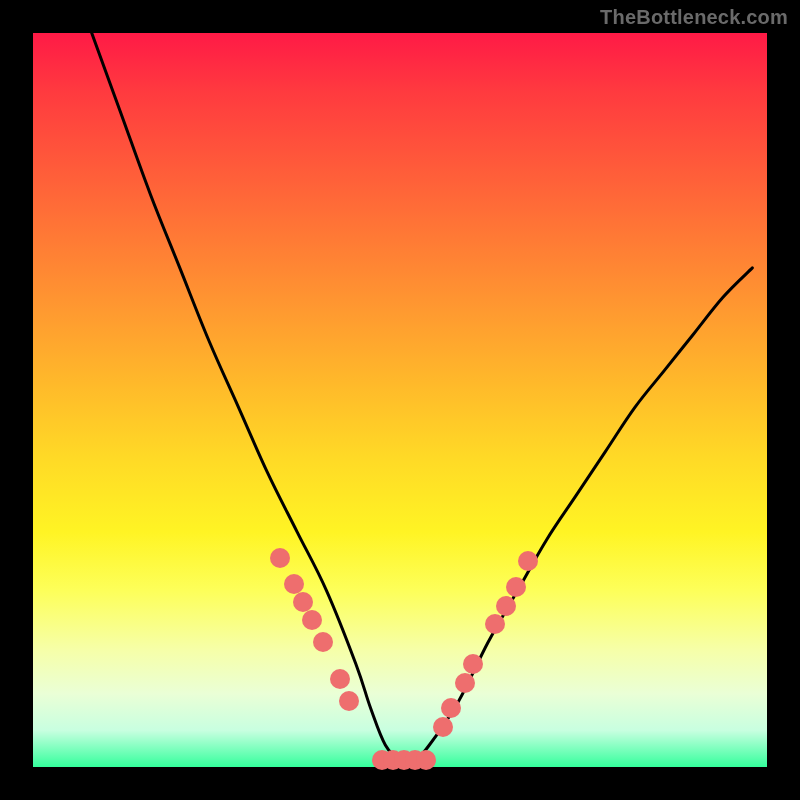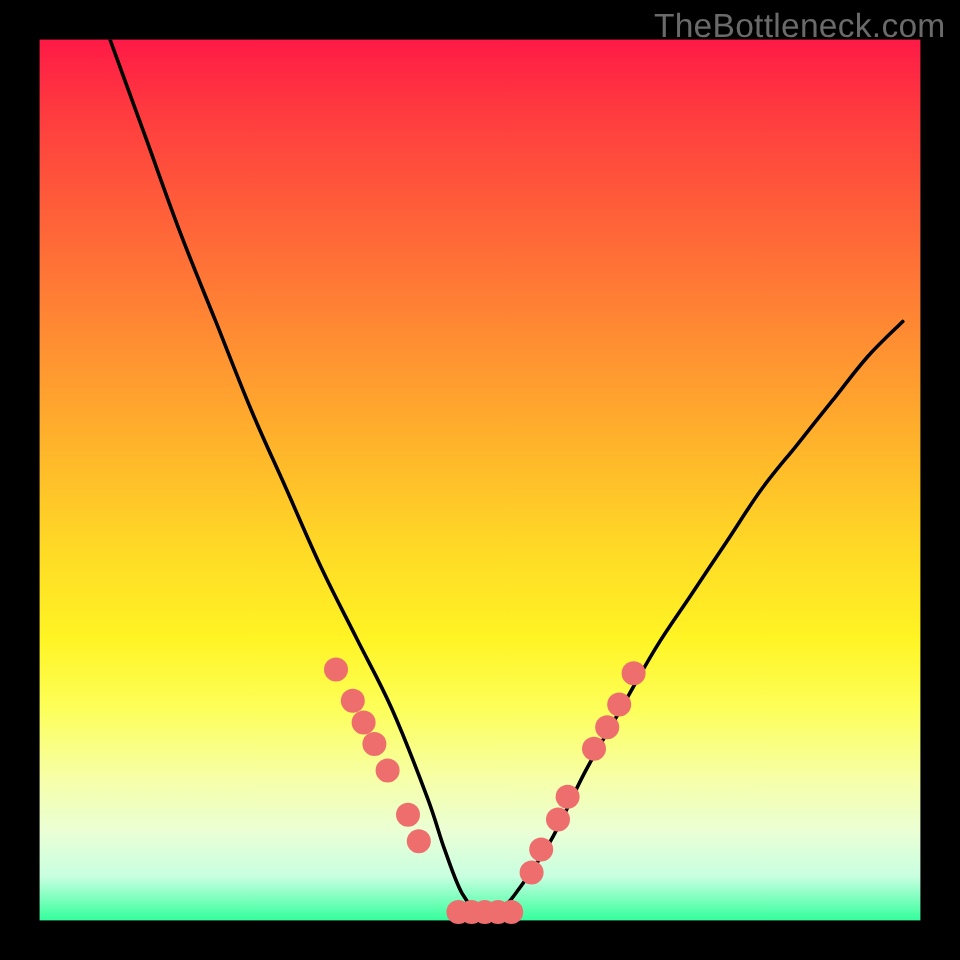--- a/index.html
+++ b/index.html
@@ -9,22 +9,22 @@
     background: #000;
     position: relative;
     font-family: Arial, sans-serif;
     overflow: hidden;
   }
   .watermark {
     position: absolute;
     top: 6px;
     right: 12px;
     color: #6a6a6a;
-    font-size: 28px;
-    font-weight: 400;
+    font-size: 20px;
+    font-weight: 700;
     z-index: 10;
     letter-spacing: 0.2px;
   }
   .plot-area {
     position: absolute;
     left: 33px;
     top: 33px;
     width: 734px;
     height: 734px;
     background: linear-gradient(to bottom,

